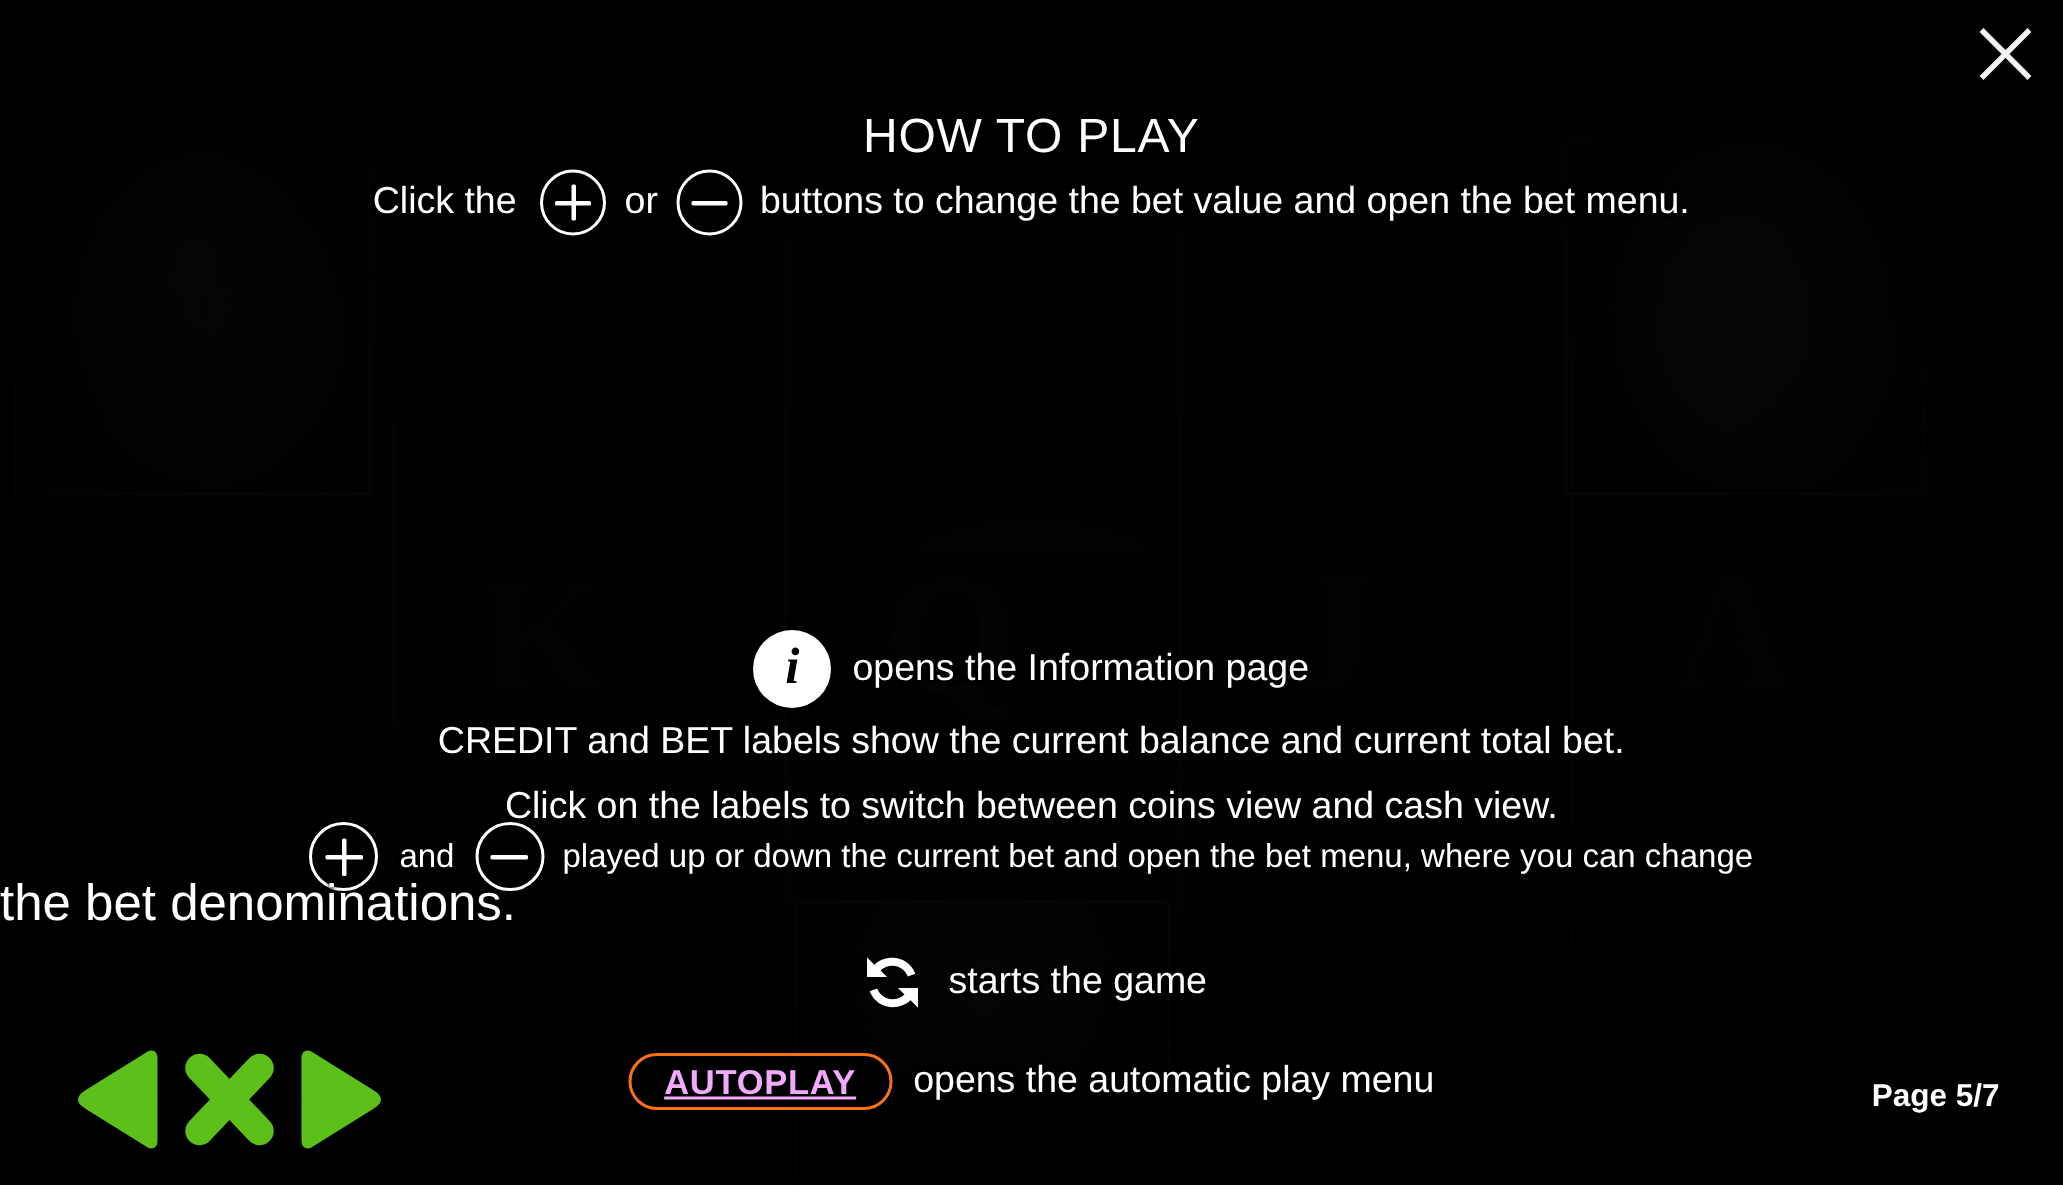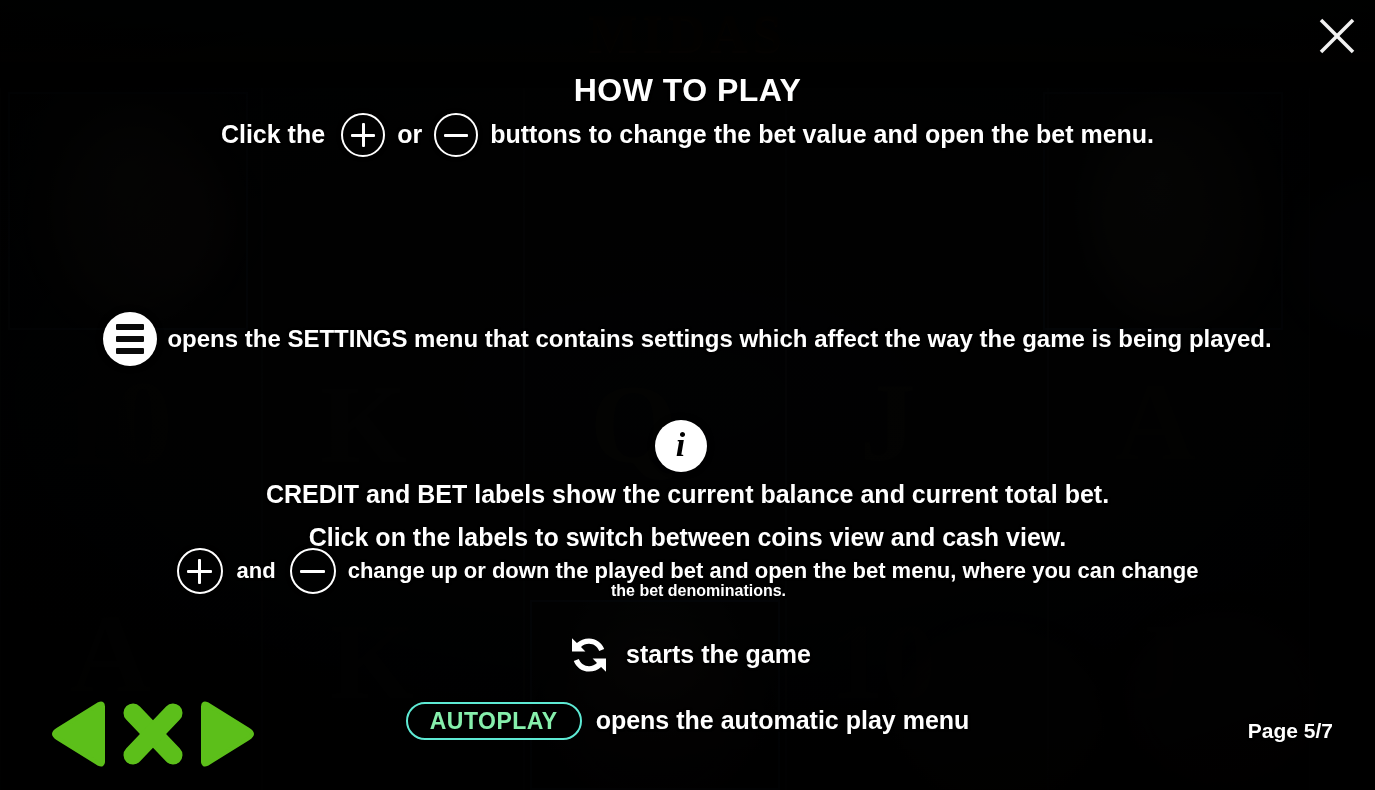--- a/index.html
+++ b/index.html
@@ -65,21 +65,21 @@
     background:
       radial-gradient(ellipse 85% 70% at 50% 50%, rgba(0,0,0,.45) 0%, rgba(0,0,0,.80) 60%, rgba(0,0,0,.93) 100%);
   }
   #dim { position:absolute; inset:0; background:rgba(0,0,0,.50); }
 
   
   #overlay { position:absolute; inset:0; }
 
   .txt {
     color:#fff;
-    font-weight:bold;
+    font-weight:normal;
     text-shadow:0 0 3px rgba(0,0,0,.95), 0 1px 2px rgba(0,0,0,.9);
     line-height:1.18;
     white-space:nowrap;
   }
 
   .row { display:flex; align-items:center; justify-content:center; }
 
   
   #close-btn {
     position:absolute; top:10px; right:12px;
@@ -101,21 +101,21 @@
   .line .row { gap:0; }
 
   #line-click  { top:113px; font-size:25px; }
   #line-select { top:157px; font-size:25px; text-align:center; }
 
   #line-settings { top:312px; font-size:24px; }
   #line-info     { top:420px; font-size:25px; }
   #line-credit   { top:480px; font-size:25px; text-align:center; }
   #line-credit2  { top:523px; font-size:25px; text-align:center; }
   #line-plusminus{ top:548px; font-size:22px; }
-  #line-bden     { top:582px; font-size:16px; text-align:center;padding-left:22px; }
+  #line-bden     { top:582px; font-size:34px; text-align:left; }
   #line-spin     { top:630px; font-size:25px; }
   #line-autoplay { top:702px; font-size:25px; }
 
   
   .circ-btn {
     display:inline-flex; align-items:center; justify-content:center;
     border-radius:50%;
     border:2.5px solid #fff;
     flex:0 0 auto;
     cursor:pointer;
@@ -158,27 +158,28 @@
     padding-bottom:2px;
   }
 
   
   #spin-icon { width:50px; height:50px; flex:0 0 auto; cursor:pointer; }
 
   
   #autoplay-btn {
     display:inline-flex; align-items:center; justify-content:center;
     width:176px; height:38px;
-    border:2px solid #5eead4;
+    border:2px solid #f97316;
     border-radius:19px;
     background:rgba(0,0,0,.30);
-    color:#86efac; font-weight:bold; font-size:23px;
+    color:#f0abfc; font-weight:bold; font-size:23px;
     letter-spacing:.5px;
     flex:0 0 auto; cursor:pointer;
     text-shadow:0 0 3px rgba(0,0,0,.9);
+    text-decoration:underline;
   }
 
   
   #nav { position:absolute; left:48px; bottom:16px; display:flex; align-items:center; gap:8px; }
   .nav-btn { cursor:pointer; display:block; }
 
   
   #page-indicator {
     position:absolute; right:42px; bottom:47px;
     color:#fff; font-weight:bold; font-size:21px;
@@ -259,36 +260,26 @@
             <span class="bar h"></span>
           </span>
         </span>
         <span class="sp12"></span>
         <span class="txt">buttons to change the bet value and open the bet menu.</span>
       </div>
     </div>
 
 
 
-    <div class="line" id="line-settings">
-      <div class="row">
-        <span id="settings-icon">
-          <i></i>
-            <i></i>
-            <i></i>
-        </span>
-        <span class="sp10"></span>
-        <span class="txt">opens the SETTINGS menu that contains settings which affect the way the game is being played.</span>
-      </div>
-    </div>
 
     <div class="line" id="line-info">
       <div class="row">
         <span id="info-icon">i</span>
         <span class="sp14"></span>
+        <span class="txt">opens the Information page</span>
       </div>
     </div>
 
     <div class="line txt" id="line-credit">CREDIT and BET labels show the current balance and current total bet.</div>
     <div class="line txt" id="line-credit2">Click on the labels to switch between coins view and cash view.</div>
 
     <div class="line" id="line-plusminus">
       <div class="row">
         <span class="circ-wrap">
           <span class="circ-btn c46">
@@ -298,21 +289,21 @@
         </span>
         <span class="sp14"></span>
         <span class="txt">and</span>
         <span class="sp14"></span>
         <span class="circ-wrap">
           <span class="circ-btn c46">
             <span class="bar h"></span>
           </span>
         </span>
         <span class="sp12"></span>
-        <span class="txt">change up or down the played bet and open the bet menu, where you can change</span>
+        <span class="txt">played up or down the current bet and open the bet menu, where you can change</span>
       </div>
     </div>
 
     <div class="line txt" id="line-bden">the bet denominations.</div>
 
     <div class="line" id="line-spin">
       <div class="row">
         <span id="spin-icon">
           <svg width="50" height="50" viewBox="0 0 50 50" aria-hidden="true">
             <g fill="#ffffff">

